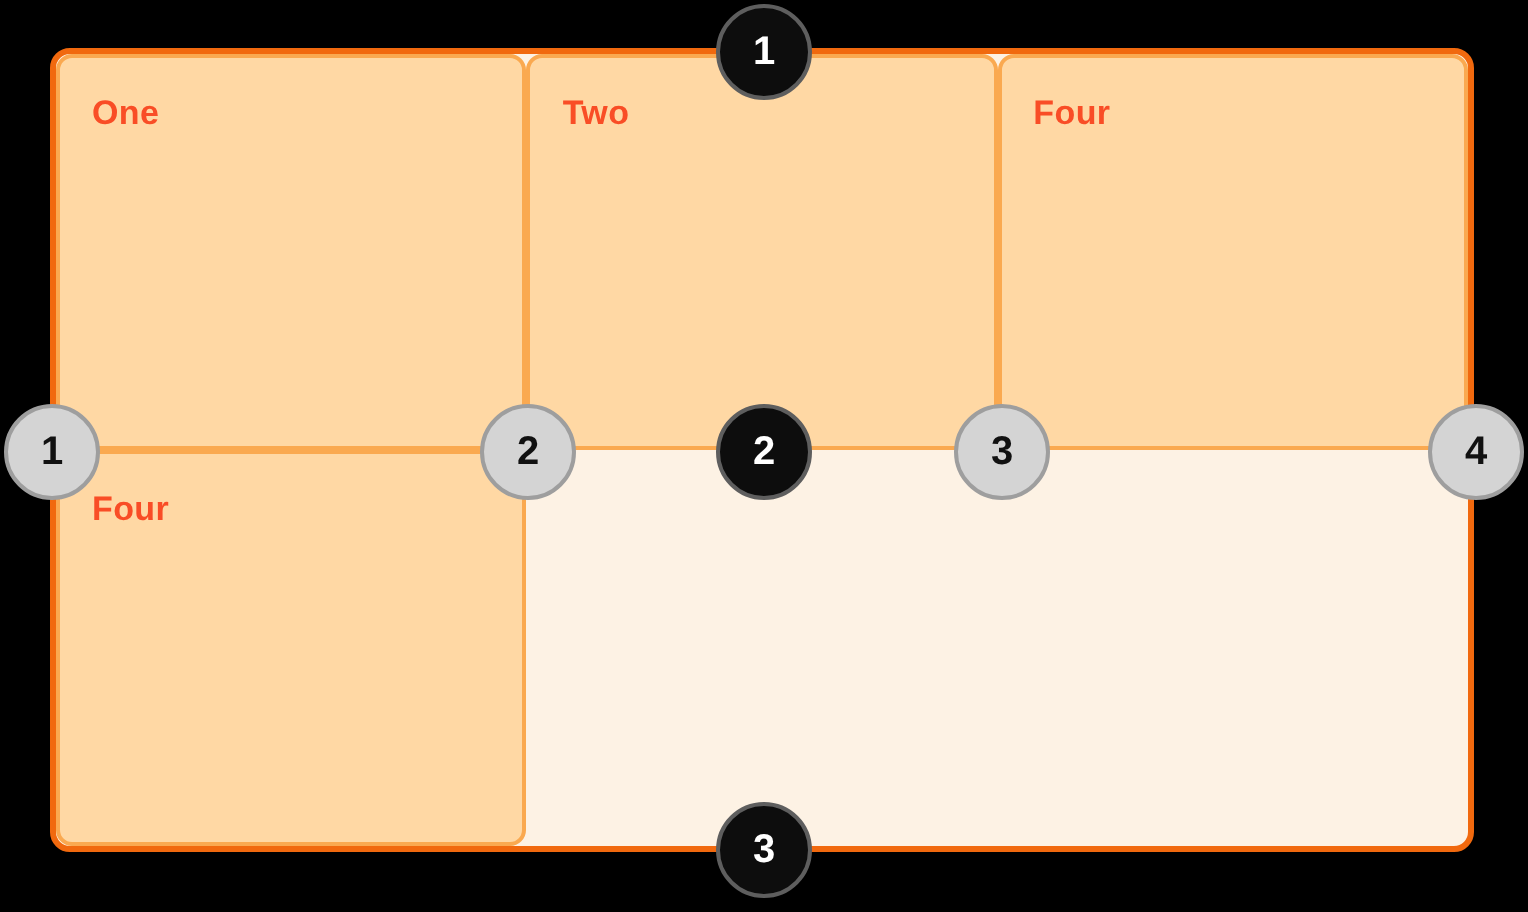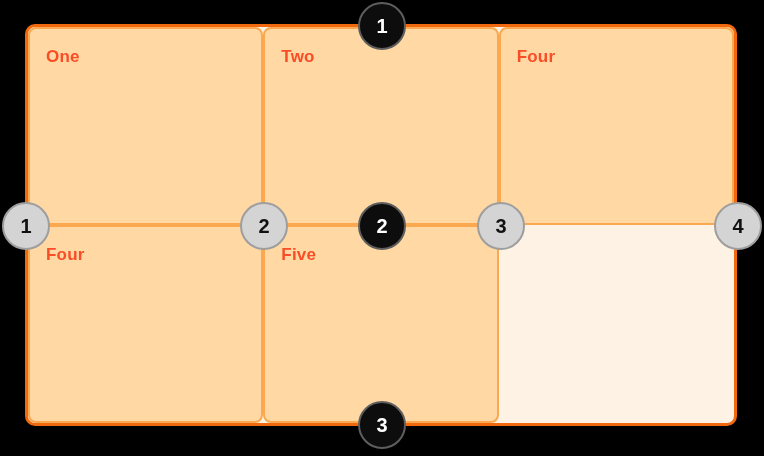--- a/index.html
+++ b/index.html
@@ -92,23 +92,20 @@
     </div>
     <div class="cell">
       <span class="cell-label">Two</span>
     </div>
     <div class="cell">
       <span class="cell-label">Four</span>
     </div>
     <div class="cell">
       <span class="cell-label">Four</span>
     </div>
-    <div class="cell">
-      <span class="cell-label">Five</span>
-    </div>
     <div class="cell empty"></div>
   </div>
 
   <div class="badge row row-1">1</div>
   <div class="badge row row-2">2</div>
   <div class="badge row row-3">3</div>
 
   <div class="badge col col-1">1</div>
   <div class="badge col col-2">2</div>
   <div class="badge col col-3">3</div>

